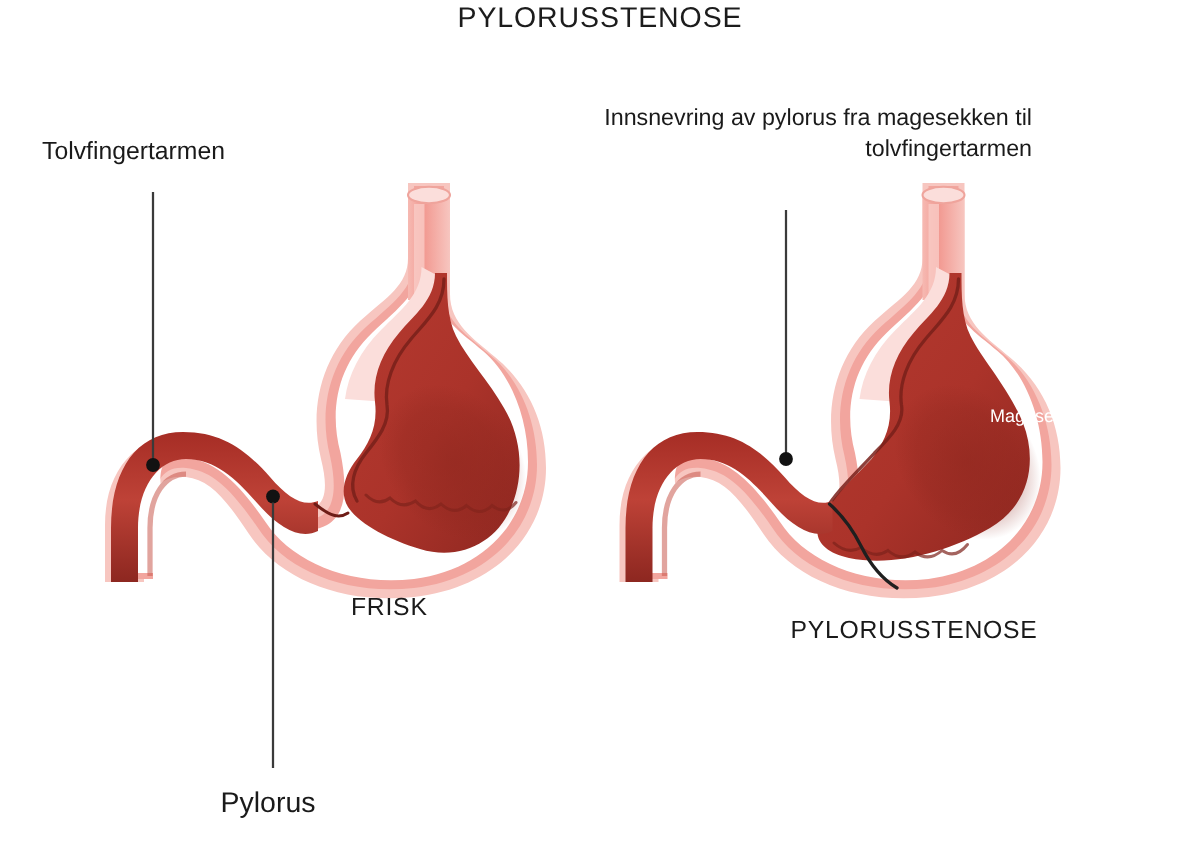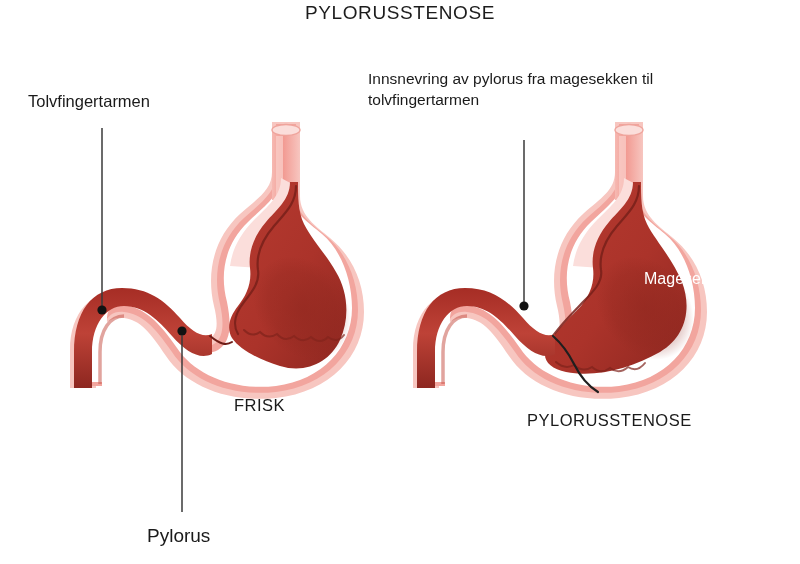--- a/index.html
+++ b/index.html
@@ -39,29 +39,29 @@
   }
   #label-duodenum {
     left: 28px;
     top: 92px;
     font-size: 16.5px;
   }
   #annot-stenosis {
     left: 368px;
     top: 68px;
     width: 320px;
-    text-align: left;
+    text-align: right;
     font-size: 15.5px;
     line-height: 21px;
     white-space: normal;
   }
   #label-magesekk {
-    left: 644px;
+    left: 660px;
     top: 270px;
-    font-size: 16px;
+    font-size: 12px;
     color: #ffffff;
   }
   #caption-frisk {
     left: 234px;
     top: 396px;
     font-size: 16.5px;
     letter-spacing: 0.5px;
   }
   #caption-stenose {
     left: 527px;

